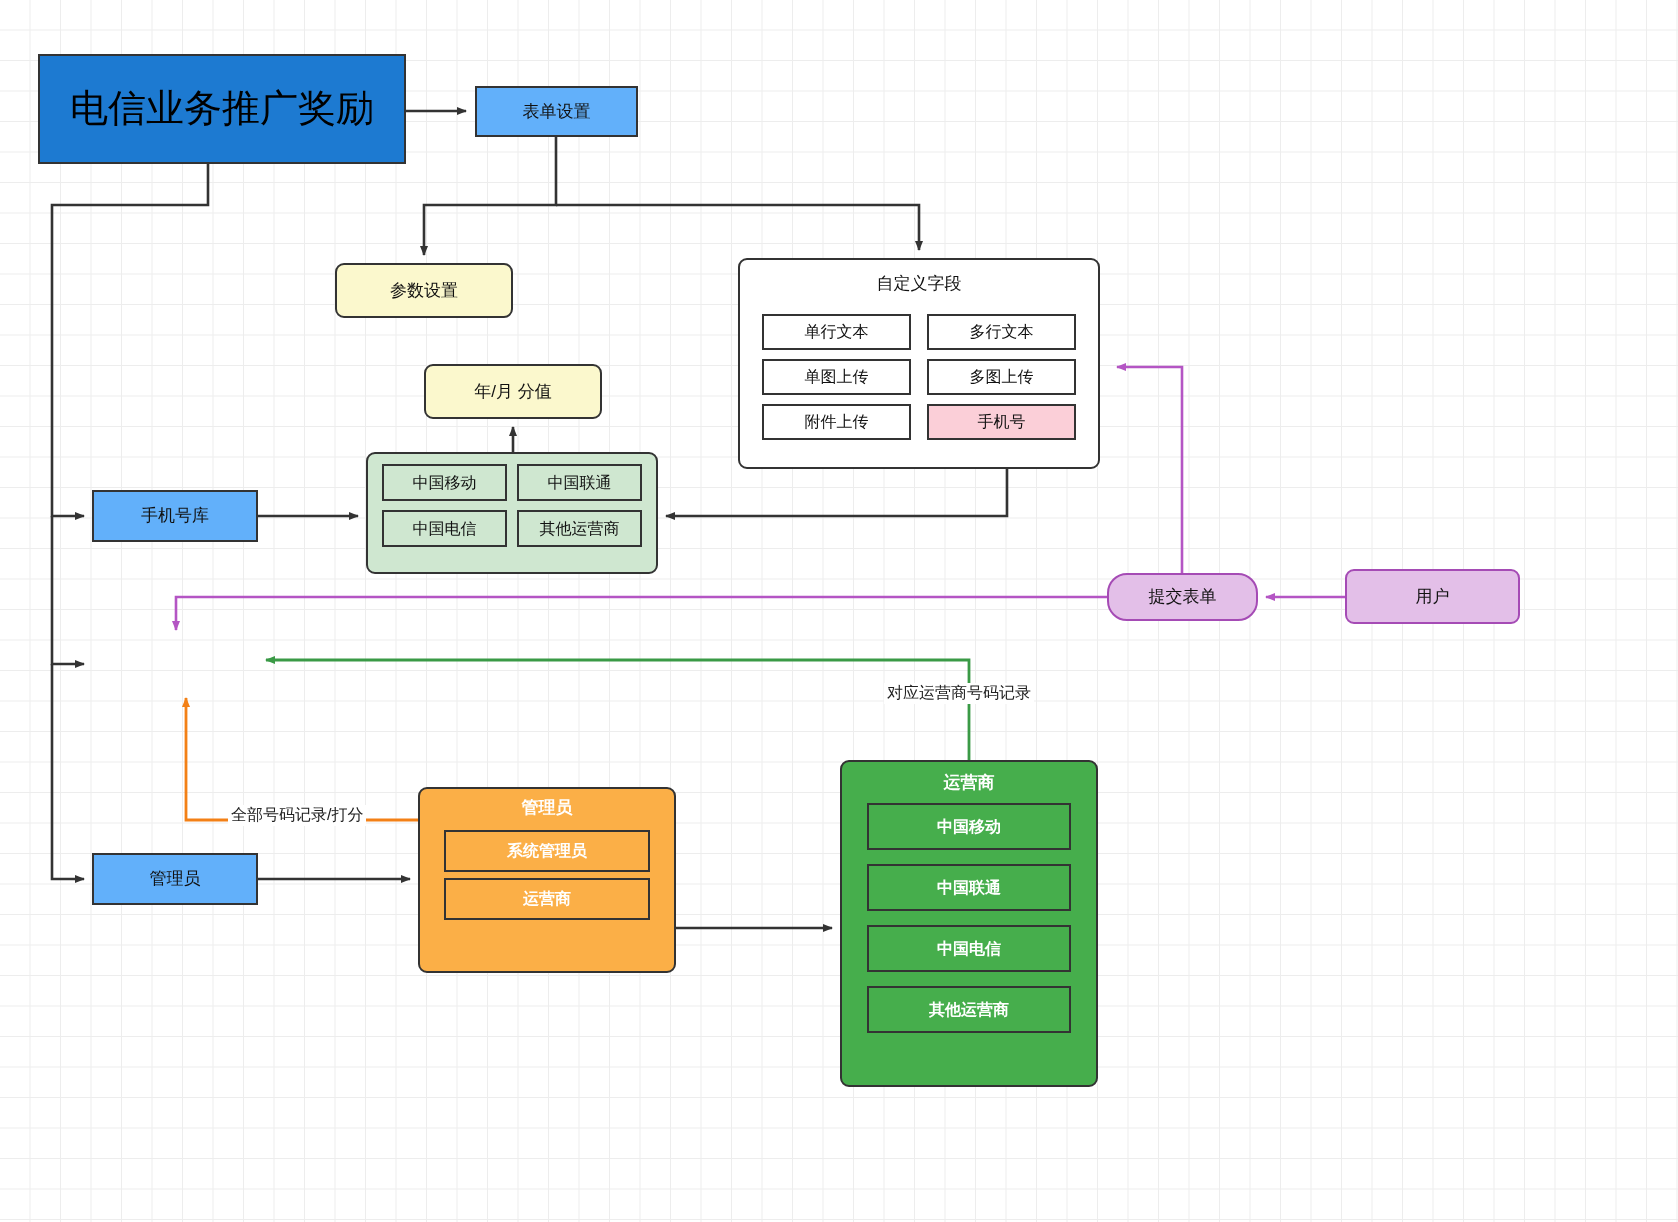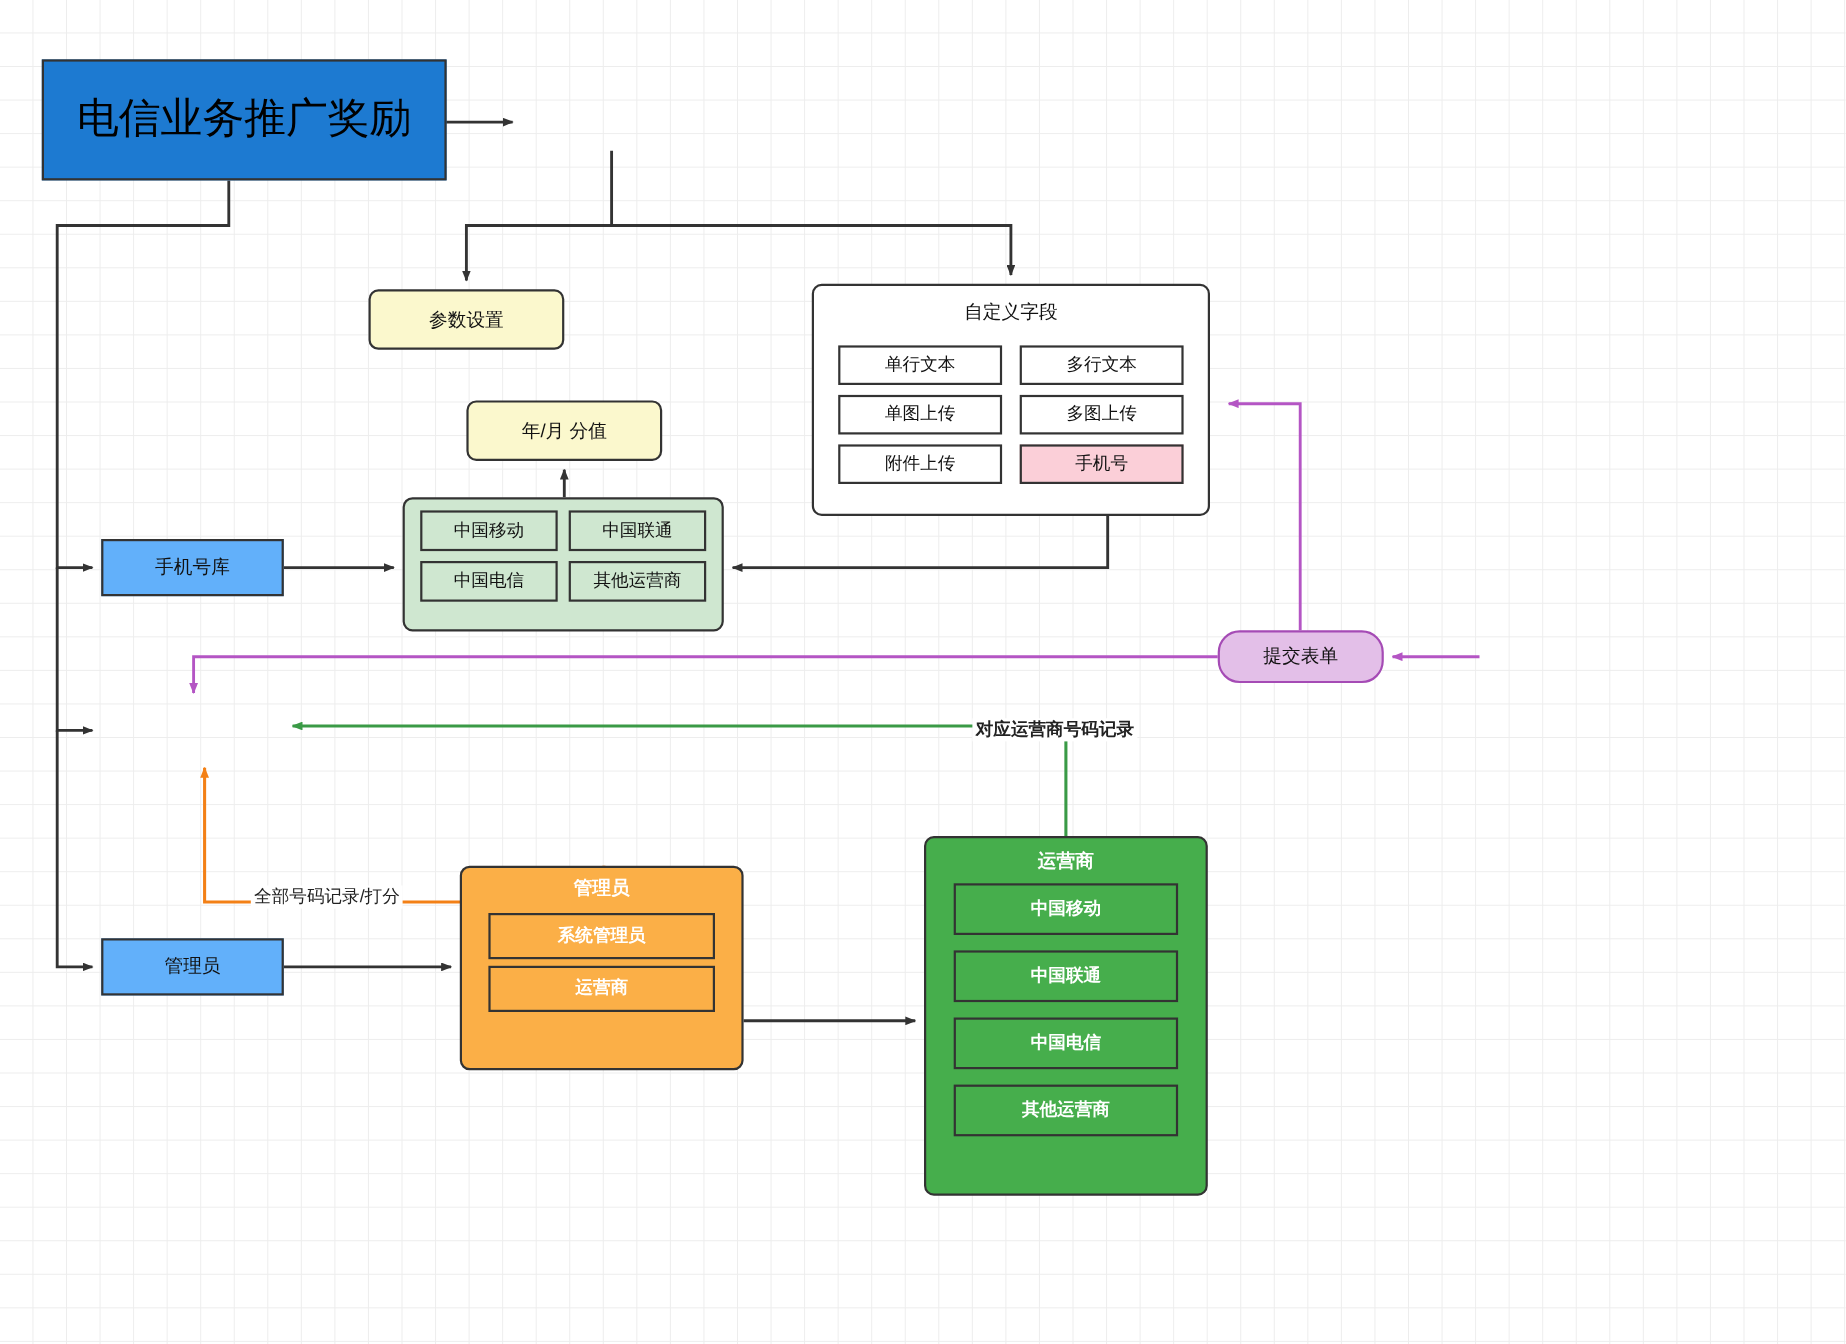--- a/index.html
+++ b/index.html
@@ -165,21 +165,21 @@
 
   .edge-label {
     position: absolute;
     font-size: 16px;
     color: #222222;
     background: #ffffff;
     padding: 0 3px;
     white-space: nowrap;
   }
   #lbl-all { left: 228px; top: 805px; }
-  #lbl-carrierrec { left: 884px; top: 653px; font-weight: bold; }
+  #lbl-carrierrec { left: 884px; top: 683px; }
 </style>
 </head>
 <body>
 
 <div id="canvas">
 
   <svg class="edges" viewBox="0 0 1678 1222">
     <defs>
       <marker id="ah-dark" markerWidth="10" markerHeight="8" refX="9" refY="4" orient="auto" markerUnits="userSpaceOnUse">
         <path d="M0,0 L10,4 L0,8 z" fill="#333333"></path>
@@ -232,20 +232,23 @@
 
     <g stroke="#3a9a46" stroke-width="2.8" fill="none">
       <path d="M969,760 L969,660 L266,660" marker-end="url(#ah-green)"></path>
     </g>
   </svg>
 
   <div class="node" id="n-root">
     <span>电信业务推广奖励</span>
   </div>
 
+  <div class="node" id="n-form">
+    <span>表单设置</span>
+  </div>
 
   <div class="node rounded" id="n-param">
     <span>参数设置</span>
   </div>
 
   <div class="node rounded" id="n-score">
     <span>年/月 分值</span>
   </div>
 
   <div class="node rounded titled" id="n-custom">
@@ -293,17 +296,20 @@
       <div class="sub">中国联通</div>
       <div class="sub">中国电信</div>
       <div class="sub">其他运营商</div>
     </div>
   </div>
 
   <div class="node rounded" id="n-submit">
     <span>提交表单</span>
   </div>
 
+  <div class="node rounded" id="n-user">
+    <span>用户</span>
+  </div>
 
   <div class="edge-label" id="lbl-all">全部号码记录/打分</div>
   <div class="edge-label" id="lbl-carrierrec">对应运营商号码记录</div>
 
 </div>
 
 </body></html>

